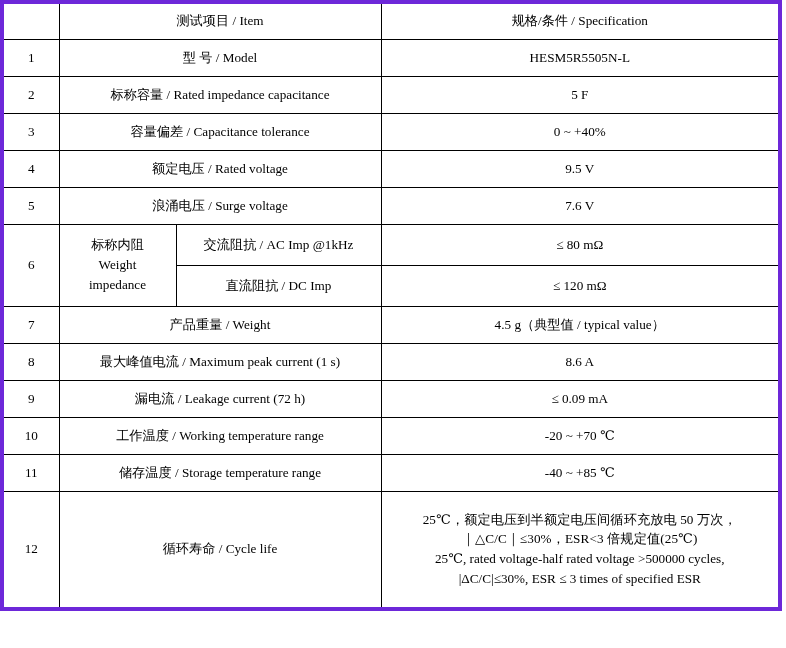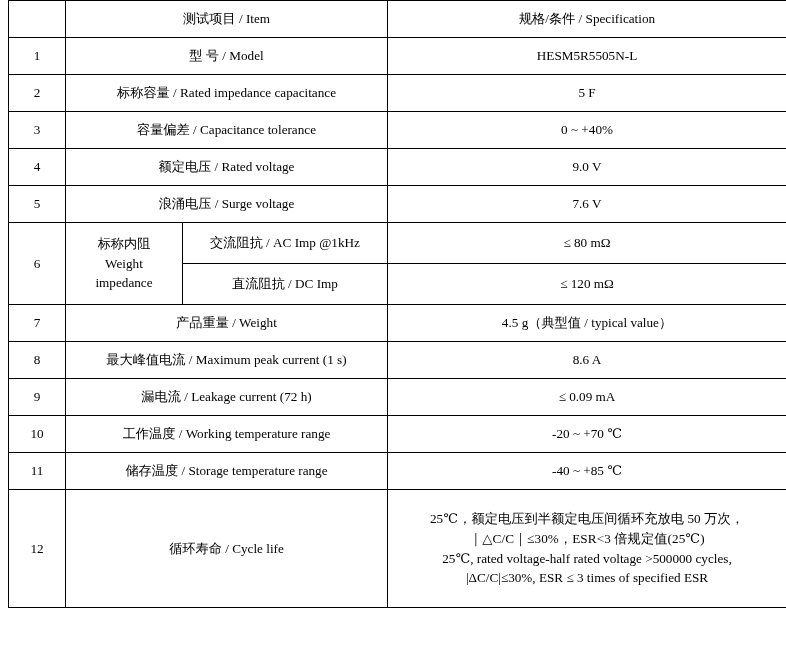--- a/index.html
+++ b/index.html
@@ -25,22 +25,22 @@
     font-weight: bold;
     line-height: 1;
     padding: 8px 0 9px 2px;
     letter-spacing: 0.2px;
     white-space: nowrap;
   }
   table.spec {
     border-collapse: collapse;
     table-layout: fixed;
     width: 779px;
-    margin-left: 8px;
-    border: 1px solid #6d28d9;
+    margin-left: 0;
+    border: 4px solid #6d28d9;
     padding-left: 16px;
   }
   table.spec td {
     border: 1px solid #000000;
     text-align: center;
     vertical-align: middle;
     font-size: 13.2px;
     line-height: 1.5;
     padding: 2px 4px;
     box-sizing: border-box;
@@ -106,21 +106,21 @@
         <td class="row-h">5 F</td>
       </tr>
       <tr>
         <td class="idx row-h">3</td>
         <td class="row-h" colspan="2">容量偏差  / Capacitance tolerance</td>
         <td class="row-h">0 ~ +40%</td>
       </tr>
       <tr>
         <td class="idx row-h">4</td>
         <td class="row-h" colspan="2">额定电压  / Rated voltage</td>
-        <td class="row-h">9.0 V</td>
+        <td class="row-h">9.5 V</td>
       </tr>
       <tr>
         <td class="idx row-h">5</td>
         <td class="row-h" colspan="2">浪涌电压  / Surge voltage</td>
         <td class="row-h">7.6 V</td>
       </tr>
 
       <tr>
         <td class="idx" rowspan="2">6</td>
         <td class="nominal" rowspan="2">

